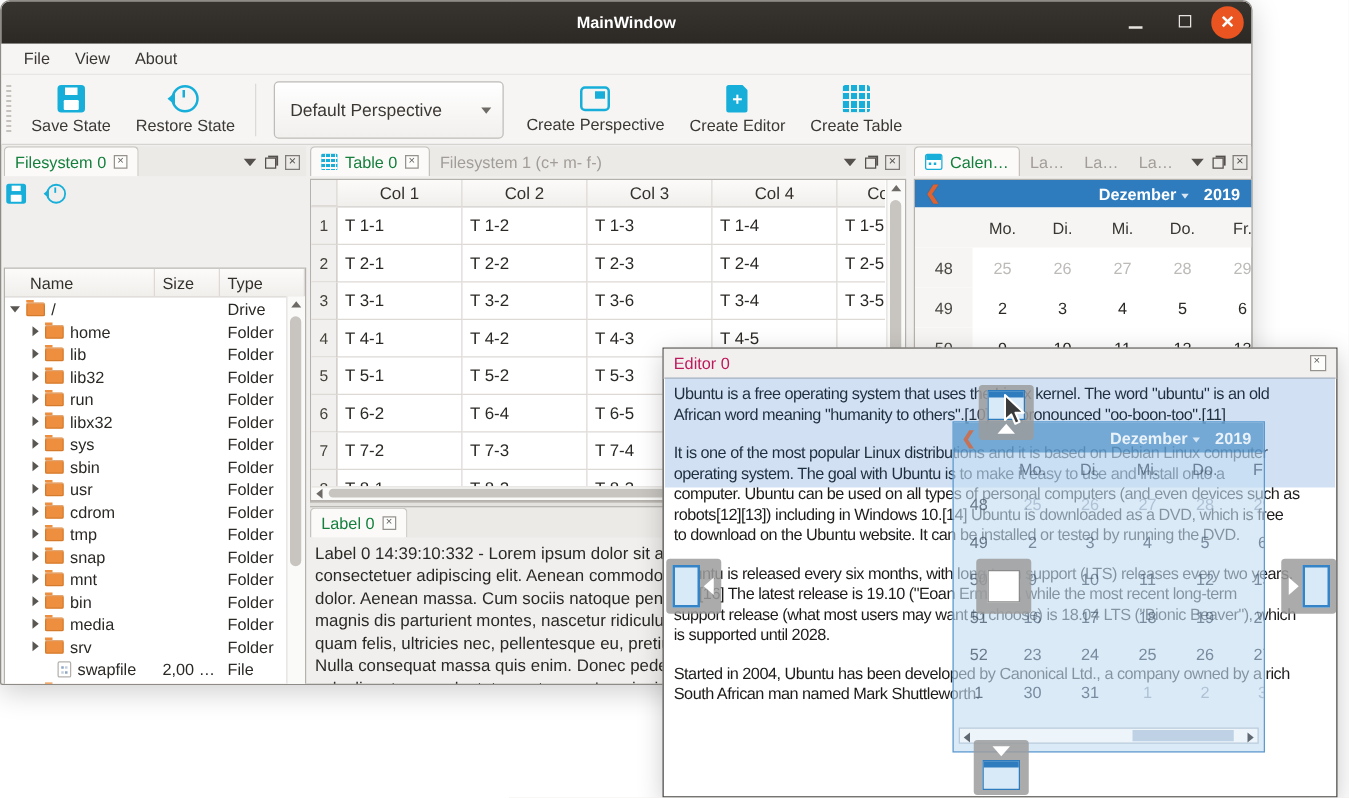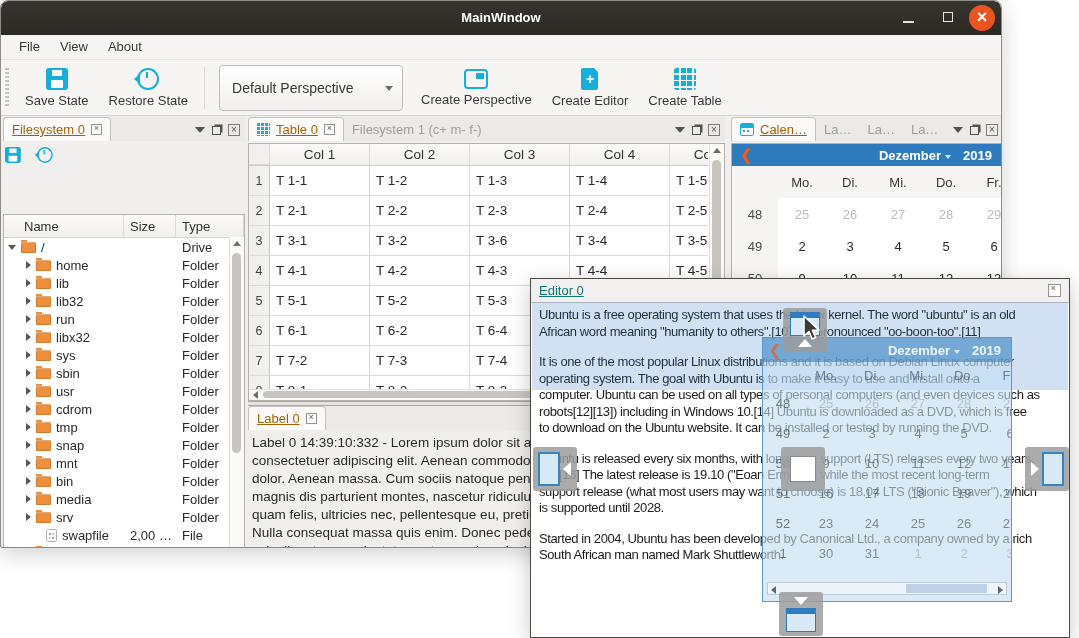--- a/index.html
+++ b/index.html
@@ -59,21 +59,21 @@
   .ico-grid{background:
      linear-gradient(#17AFD9,#17AFD9);}
   .ico-grid::before{content:"";position:absolute;inset:0;
      background-image:linear-gradient(to right,transparent 0, transparent 0),
        repeating-linear-gradient(to right,transparent 0 5px,#f6f5f4 5px 6.5px),
        repeating-linear-gradient(to bottom,transparent 0 5px,#f6f5f4 5px 6.5px);}
   
   .panel{position:absolute;}
   .tabbar{position:absolute;left:0;right:0;top:0;height:24px;background:#eceae7;display:flex;align-items:flex-end;}
   .tab{height:23px;display:flex;align-items:center;padding:0 8px;gap:6px;font-size:13px;color:#a19d98;white-space:nowrap;}
-  .tab.active{background:#fbfaf9;border:1px solid #c6c3bf;border-bottom:none;border-radius:4px 4px 0 0;color:#a16207;text-decoration:underline;}
+  .tab.active{background:#fbfaf9;border:1px solid #c6c3bf;border-bottom:none;border-radius:4px 4px 0 0;color:#15803d;}
   .closebox{width:11px;height:11px;border:1px solid #96938e;box-sizing:border-box;position:relative;background:#fdfdfc;}
   .closebox::before{content:"×";position:absolute;left:0;top:-2px;width:9px;text-align:center;font-size:9px;color:#5f5c58;line-height:11px;}
   .panel-btns{margin-left:auto;display:flex;align-items:center;gap:7px;padding:0 5px 5px 0;}
   .pb-menu{width:0;height:0;border-left:5px solid transparent;border-right:5px solid transparent;border-top:6px solid #54514d;}
   .pb-float{width:9px;height:9px;border:1.5px solid #54514d;box-sizing:border-box;background:#eceae7;box-shadow:2px -2px 0 -0.5px #54514d;}
   .pb-close{width:12px;height:12px;border:1px solid #7f7c78;box-sizing:border-box;position:relative;}
   .pb-close::before{content:"×";position:absolute;left:0;top:-1px;width:10px;text-align:center;font-size:10px;color:#54514d;line-height:12px;}
   
   #fs-panel{left:2px;top:116px;width:242px;height:430px;}
   #fs-toolbar{position:absolute;left:2px;top:27px;display:flex;gap:10px;align-items:center;}
@@ -145,21 +145,21 @@
   .cal-wd span{display:flex;align-items:center;justify-content:center;font-size:13px;color:#3a3733;}
   .cal-week{display:grid;grid-template-columns:46px repeat(5,48px);height:32px;}
   .cal-wnum{display:flex;align-items:center;justify-content:center;font-size:13px;color:#4d4a45;background:#f6f5f4;}
   .cal-day{display:flex;align-items:center;justify-content:center;font-size:13px;color:#2b2925;}
   .cal-day.muted{color:#bdbbb8;}
   
   #editor-window{left:530px;top:278px;width:540px;height:360px;background:#ffffff;border:1px solid #4a4743;
     box-sizing:border-box;z-index:10;box-shadow:0 6px 20px rgba(0,0,0,.22);}
   #editor-titlebar{position:absolute;left:0;top:0;right:0;height:23px;background:#f2f0ee;border-bottom:1px solid #c9c6c2;
     display:flex;align-items:center;padding:0 8px;}
-  #editor-titlebar .et{font-size:13px;color:#0f766e;text-decoration:underline;}
+  #editor-titlebar .et{font-size:13px;color:#be185d;}
   #editor-titlebar .closebox{margin-left:auto;width:13px;height:13px;}
   #editor-text{position:absolute;left:1px;top:24px;right:1px;bottom:0;padding:4px 7px;overflow:hidden;
     font-size:13px;line-height:16.5px;letter-spacing:-0.4px;color:#1d1c1a;white-space:pre;}
   #editor-text p{margin:0 0 14px 0;}
   
   #drop-highlight{position:absolute;left:1px;right:1px;top:23px;height:88px;background:rgba(45,120,200,0.22);z-index:2;}
   
   #drag-ghost{position:absolute;left:231px;top:58px;width:250px;height:265px;z-index:3;
     background:rgba(196,221,242,0.62);border:1px solid rgba(70,140,200,0.85);box-sizing:border-box;overflow:hidden;}
   .g-nav{height:24px;background:rgba(46,124,189,0.55);display:flex;align-items:center;padding:0 10px 0 6px;}
@@ -491,34 +491,32 @@
             <div class="t-cell">T 3-2</div>
             <div class="t-cell">T 3-6</div>
             <div class="t-cell">T 3-4</div>
             <div class="t-cell">T 3-5</div>
           </div>
           <div class="t-row">
             <div class="t-rowhdr">4</div>
             <div class="t-cell">T 4-1</div>
             <div class="t-cell">T 4-2</div>
             <div class="t-cell">T 4-3</div>
-            <div class="t-cell">T 4-4</div>
             <div class="t-cell">T 4-5</div>
           </div>
           <div class="t-row">
             <div class="t-rowhdr">5</div>
             <div class="t-cell">T 5-1</div>
             <div class="t-cell">T 5-2</div>
             <div class="t-cell">T 5-3</div>
             <div class="t-cell">T 5-4</div>
             <div class="t-cell">T 5-5</div>
           </div>
           <div class="t-row">
             <div class="t-rowhdr">6</div>
-            <div class="t-cell">T 6-1</div>
             <div class="t-cell">T 6-2</div>
             <div class="t-cell">T 6-4</div>
             <div class="t-cell">T 6-5</div>
           </div>
           <div class="t-row">
             <div class="t-rowhdr">7</div>
             <div class="t-cell">T 7-2</div>
             <div class="t-cell">T 7-3</div>
             <div class="t-cell">T 7-4</div>
             <div class="t-cell">T 7-5</div>

